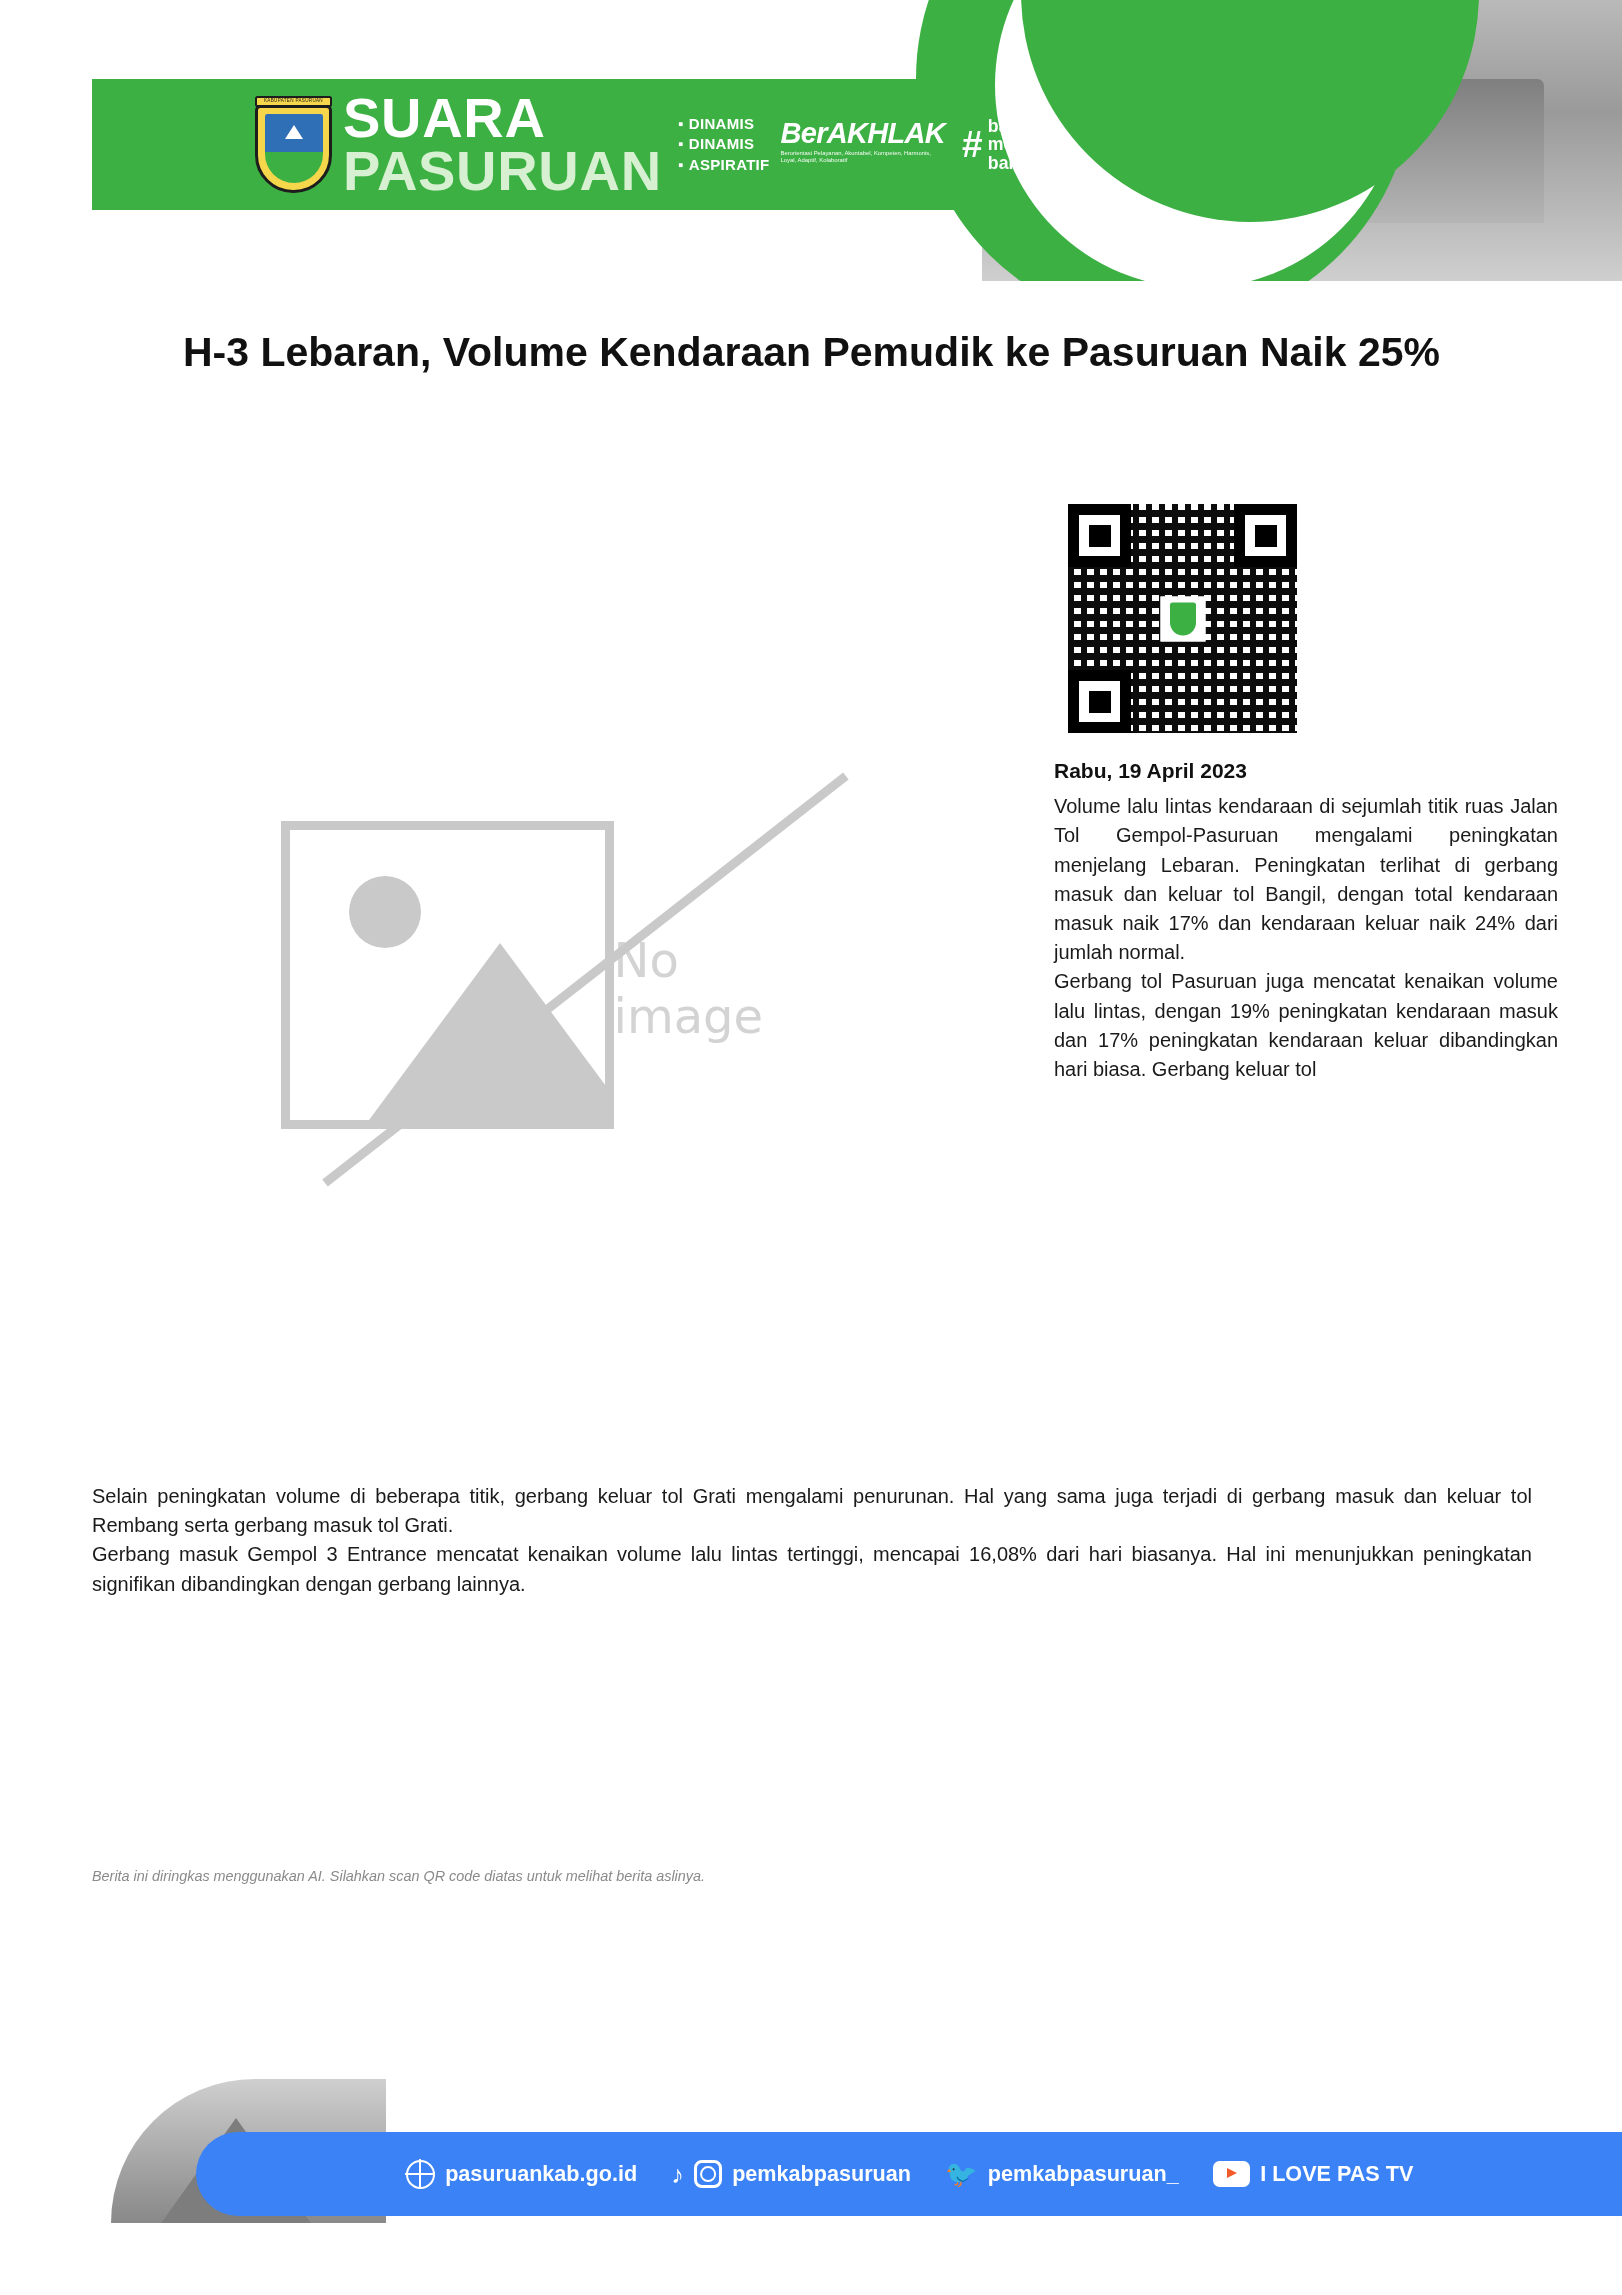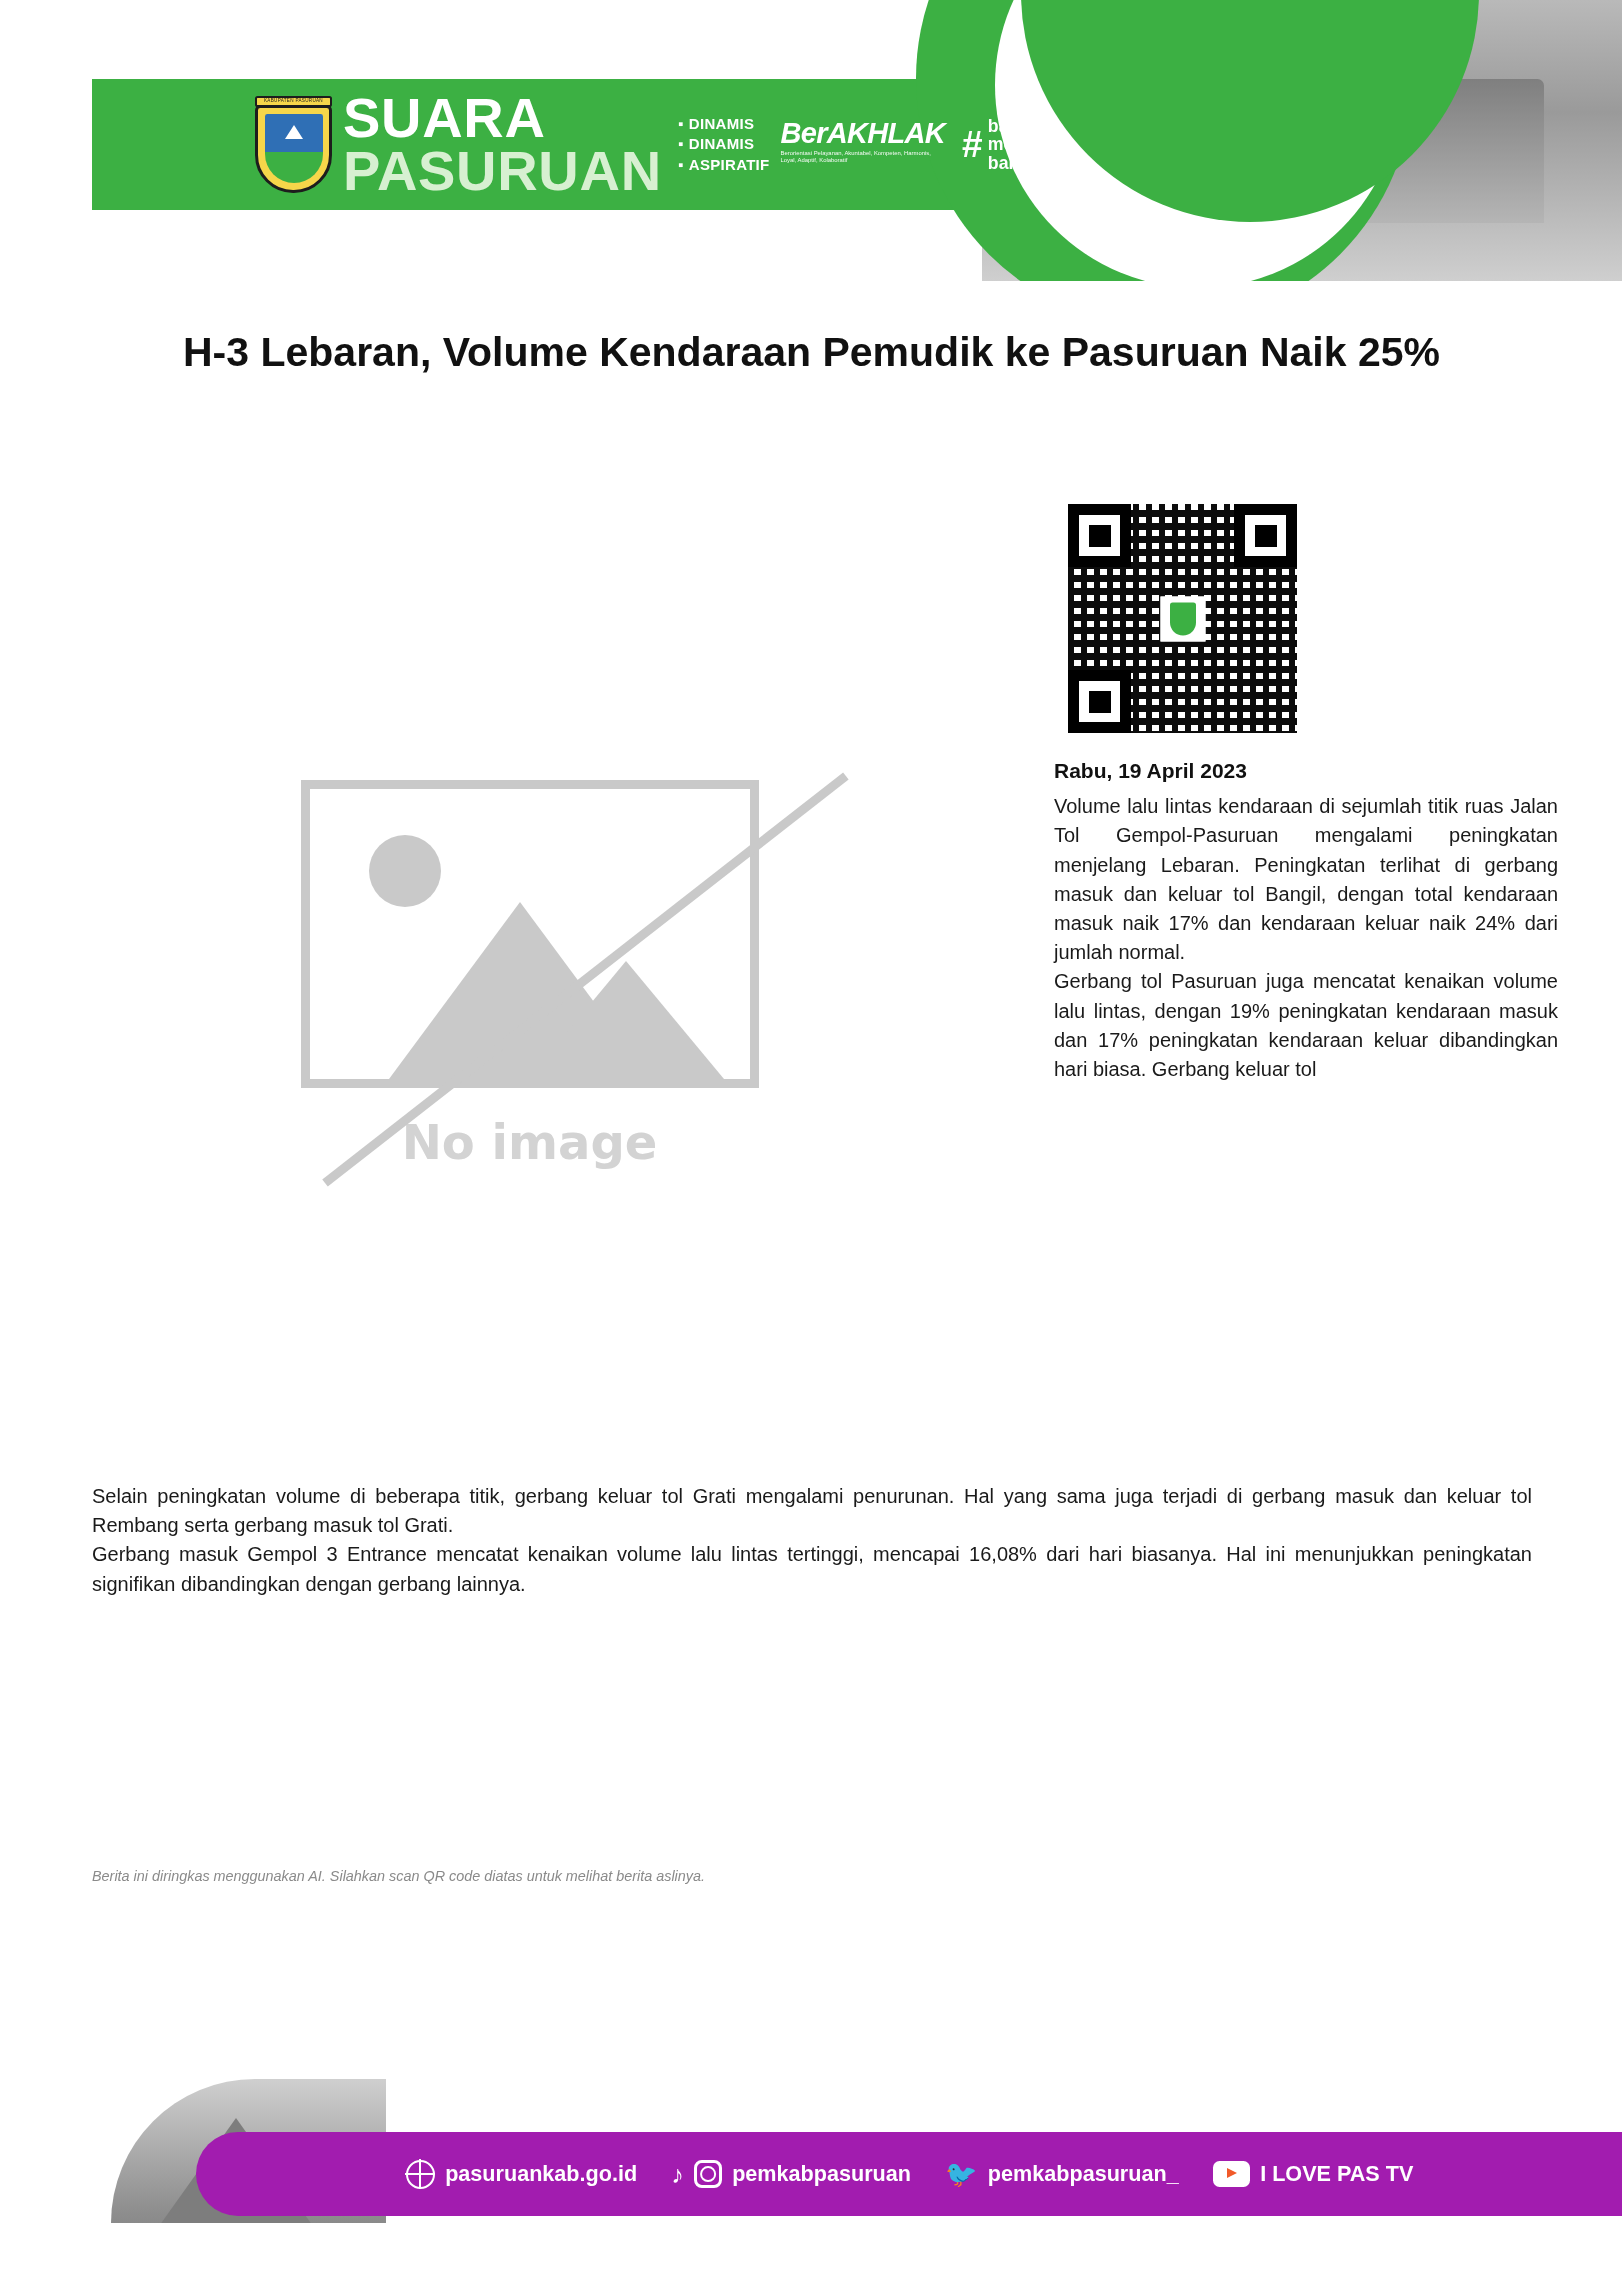--- a/index.html
+++ b/index.html
@@ -254,24 +254,23 @@
   }
 
   
   .noimage {
     position: absolute;
     left: 281px;
     top: 726px;
     width: 497px;
     height: 497px;
     display: flex;
-    flex-direction: column;
+    flex-direction: row;
     align-items: center;
     justify-content: center;
-    font-weight: bold;
   }
   .noimage .frame {
     width: 458px; height: 308px;
     border: 9.2px solid #c9c9c9;
     position: relative;
     overflow: hidden;
   }
   .noimage .sun {
     position: absolute; left: 59px; top: 46px;
     width: 72px; height: 72px; border-radius: 50%;
@@ -368,21 +367,21 @@
     position: absolute; left: 46px; top: 39px;
     width: 0; height: 0;
     border-left: 79px solid transparent;
     border-right: 79px solid transparent;
     border-bottom: 111px solid #7d7d7d;
   }
   .footer-bar {
     position: absolute;
     left: 196px; bottom: 79px;
     width: 1427px; height: 84px;
-    background: #a21caf;
+    background: #3b82f6;
     display: flex;
     align-items: center;
     justify-content: center;
     gap: 34px;
     border-radius: 46px 0 0 46px;
   }
   .footer-bar .item {
     display: flex; align-items: center; gap: 10.5px;
     color: #ffffff; font-size: 21.6px; font-weight: 700;
   }

